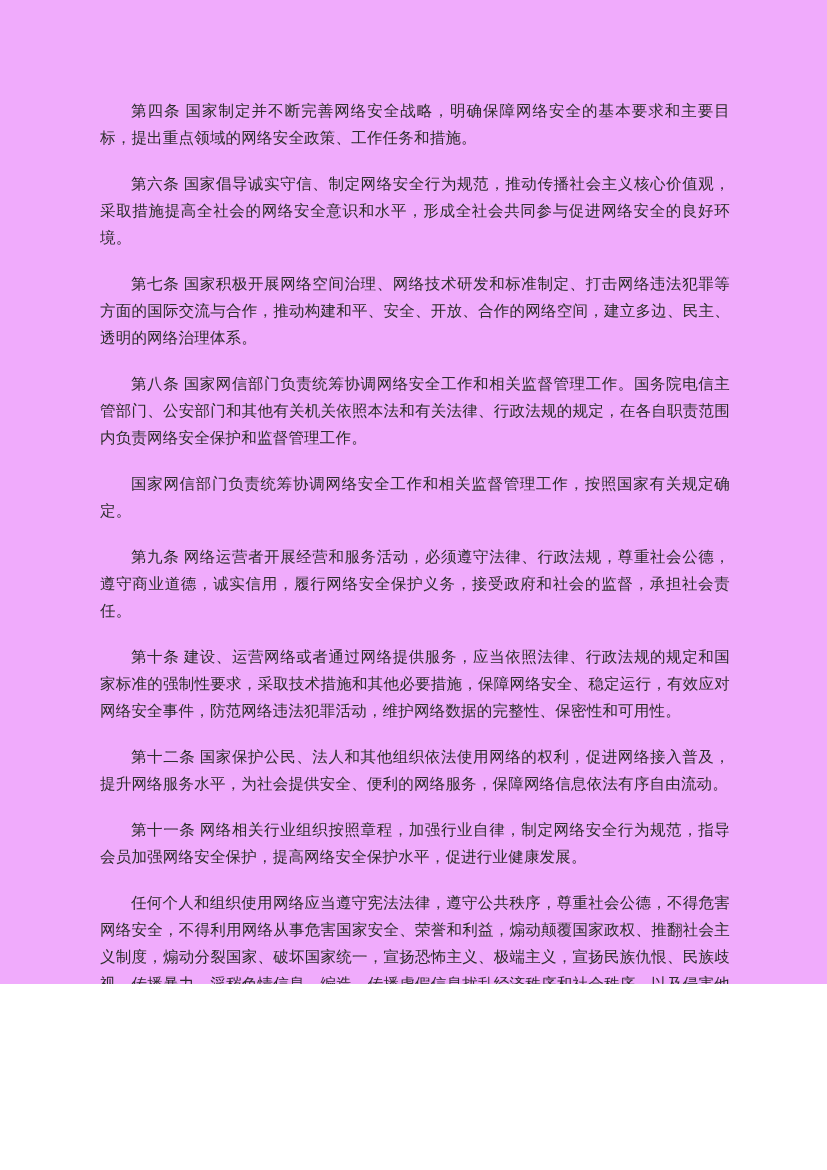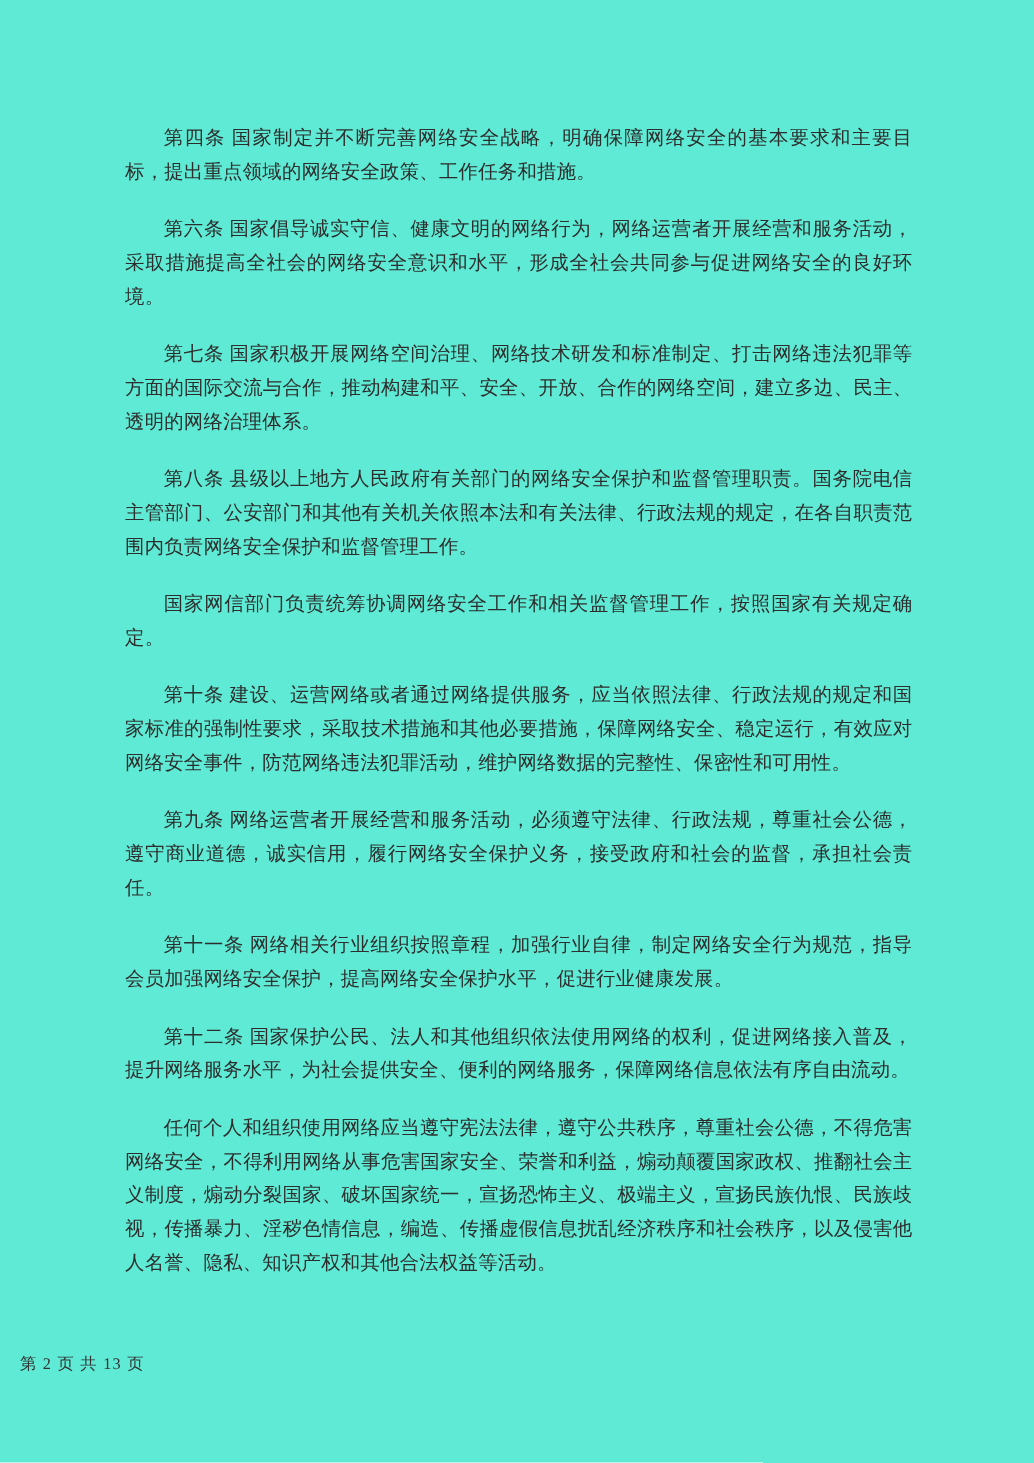--- a/index.html
+++ b/index.html
@@ -3,22 +3,22 @@
 <meta charset="utf-8">
 <style>
   html, body {
     margin: 0;
     padding: 0;
     background: #ffffff;
   }
   .page {
     position: relative;
     width: 827px;
-    height: 1170px;
-    background: #5eead4;
+    height: 984px;
+    background: #f0abfc;
     overflow: hidden;
     font-family: "Liberation Serif", "DejaVu Serif", serif;
     text-decoration: underline;
   }
   .content {
     position: absolute;
     left: 100px;
     top: 97px;
     width: 630px;
   }
@@ -43,24 +43,24 @@
     color: #333333;
     letter-spacing: 1px;
   }
 </style>
 </head>
 <body>
 
 <div class="page">
   <div class="content">
     <p class="para">第四条 国家制定并不断完善网络安全战略，明确保障网络安全的基本要求和主要目标，提出重点领域的网络安全政策、工作任务和措施。</p>
-    <p class="para">第六条 国家倡导诚实守信、健康文明的网络行为，网络运营者开展经营和服务活动，采取措施提高全社会的网络安全意识和水平，形成全社会共同参与促进网络安全的良好环境。</p>
+    <p class="para">第六条 国家倡导诚实守信、制定网络安全行为规范，推动传播社会主义核心价值观，采取措施提高全社会的网络安全意识和水平，形成全社会共同参与促进网络安全的良好环境。</p>
     <p class="para">第七条 国家积极开展网络空间治理、网络技术研发和标准制定、打击网络违法犯罪等方面的国际交流与合作，推动构建和平、安全、开放、合作的网络空间，建立多边、民主、透明的网络治理体系。</p>
-    <p class="para">第八条 县级以上地方人民政府有关部门的网络安全保护和监督管理职责。国务院电信主管部门、公安部门和其他有关机关依照本法和有关法律、行政法规的规定，在各自职责范围内负责网络安全保护和监督管理工作。</p>
+    <p class="para">第八条 国家网信部门负责统筹协调网络安全工作和相关监督管理工作。国务院电信主管部门、公安部门和其他有关机关依照本法和有关法律、行政法规的规定，在各自职责范围内负责网络安全保护和监督管理工作。</p>
     <p class="para">国家网信部门负责统筹协调网络安全工作和相关监督管理工作，按照国家有关规定确定。</p>
+    <p class="para">第九条 网络运营者开展经营和服务活动，必须遵守法律、行政法规，尊重社会公德，遵守商业道德，诚实信用，履行网络安全保护义务，接受政府和社会的监督，承担社会责任。</p>
     <p class="para">第十条 建设、运营网络或者通过网络提供服务，应当依照法律、行政法规的规定和国家标准的强制性要求，采取技术措施和其他必要措施，保障网络安全、稳定运行，有效应对网络安全事件，防范网络违法犯罪活动，维护网络数据的完整性、保密性和可用性。</p>
-    <p class="para">第九条 网络运营者开展经营和服务活动，必须遵守法律、行政法规，尊重社会公德，遵守商业道德，诚实信用，履行网络安全保护义务，接受政府和社会的监督，承担社会责任。</p>
+    <p class="para">第十二条 国家保护公民、法人和其他组织依法使用网络的权利，促进网络接入普及，提升网络服务水平，为社会提供安全、便利的网络服务，保障网络信息依法有序自由流动。</p>
     <p class="para">第十一条 网络相关行业组织按照章程，加强行业自律，制定网络安全行为规范，指导会员加强网络安全保护，提高网络安全保护水平，促进行业健康发展。</p>
-    <p class="para">第十二条 国家保护公民、法人和其他组织依法使用网络的权利，促进网络接入普及，提升网络服务水平，为社会提供安全、便利的网络服务，保障网络信息依法有序自由流动。</p>
     <p class="para">任何个人和组织使用网络应当遵守宪法法律，遵守公共秩序，尊重社会公德，不得危害网络安全，不得利用网络从事危害国家安全、荣誉和利益，煽动颠覆国家政权、推翻社会主义制度，煽动分裂国家、破坏国家统一，宣扬恐怖主义、极端主义，宣扬民族仇恨、民族歧视，传播暴力、淫秽色情信息，编造、传播虚假信息扰乱经济秩序和社会秩序，以及侵害他人名誉、隐私、知识产权和其他合法权益等活动。</p>
   </div>
   <div class="footer">第 2 页 共 13 页</div>
 </div>
 
 </body></html>

